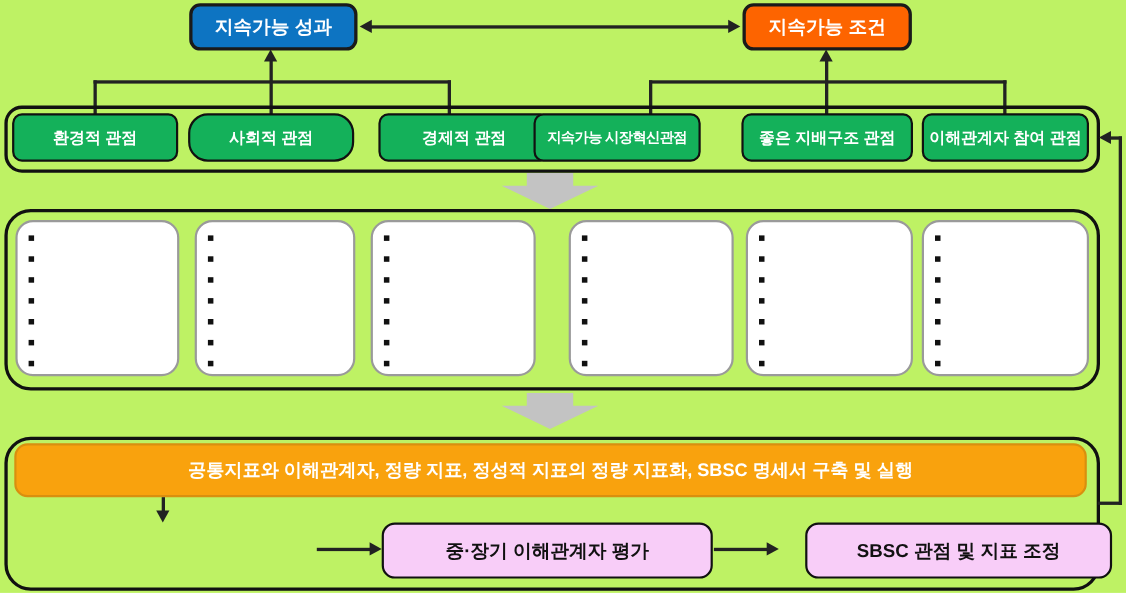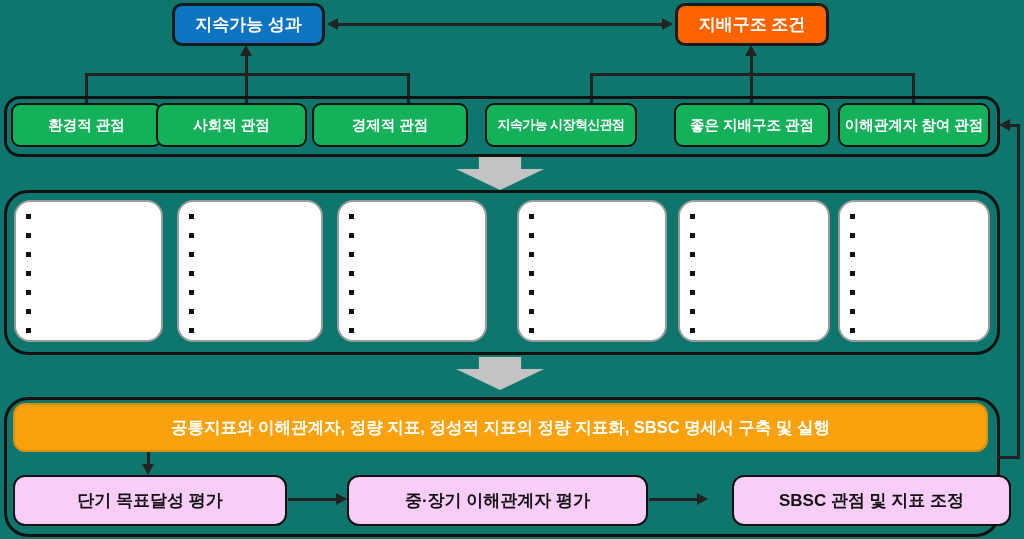--- a/index.html
+++ b/index.html
@@ -1,17 +1,17 @@
 <!DOCTYPE html>
 <html style="--performance_blue: #0d74c2; --condition_orange: #fd6400; --perspective_green: #14b15a; --banner_orange: #f9a20d; --evaluation_pink: #f8cdf8; --flow_arrow_gray: #c3c3c3; --connector_black: #222222;"><head>
 <meta charset="utf-8">
 <style>
   html,body{margin:0;padding:0;background:#fff;}
   body{font-family:"Liberation Sans","DejaVu Sans",sans-serif;}
-  #canvas{position:relative;width:1024px;height:539px;background:#0f766e;overflow:hidden;}
+  #canvas{position:relative;width:1024px;height:539px;background:#bef264;overflow:hidden;}
 
   
   .node{position:absolute;display:flex;align-items:center;justify-content:center;
         box-sizing:border-box;font-weight:bold;text-align:center;}
   .line{position:absolute;background:var(--connector_black,#222);}
   .ah{position:absolute;width:0;height:0;}
   .ah-left {border-top:6px solid transparent;border-bottom:6px solid transparent;border-right:11px solid var(--connector_black,#222);}
   .ah-right{border-top:6px solid transparent;border-bottom:6px solid transparent;border-left:11px solid var(--connector_black,#222);}
   .ah-up   {border-left:6px solid transparent;border-right:6px solid transparent;border-bottom:11px solid var(--connector_black,#222);}
   .ah-down {border-left:6px solid transparent;border-right:6px solid transparent;border-top:11px solid var(--connector_black,#222);}
@@ -26,22 +26,22 @@
   .container{position:absolute;left:4px;width:996px;border:3px solid #111;
              border-radius:20px;box-sizing:border-box;background:transparent;}
   #perspective-container{top:96px;height:61px;border-radius:16px;}
   #indicator-container{top:190px;height:165px;border-radius:24px;}
   #execution-container{top:397px;height:140px;border-radius:24px;}
 
   
   .persp{top:103px;height:44px;border:2.5px solid #111;border-radius:9px;
          background:var(--perspective_green,#14b15a);color:#fff;font-size:14.5px;}
   #persp-0{left:11px;width:151px;align-items:center;}
-  #persp-1{left:156px;width:151px;}
-  #persp-2{left:312px;width:156px;text-align:right;}
+  #persp-1{left:171px;width:151px;border-radius:18px;}
+  #persp-2{left:344px;width:156px;text-align:right;}
   #persp-3{left:485px;width:152px;font-size:13px;letter-spacing:-0.6px;}
   #persp-4{left:674px;width:156px;}
   #persp-5{left:838px;width:152px;}
 
   
   .card{position:absolute;top:200px;height:142px;background:#fff;border:2px solid #9a9a9a;
         border-radius:16px;box-sizing:border-box;}
   #card-0{left:14px;width:149px;}
   #card-1{left:177px;width:146px;}
   #card-2{left:337px;width:150px;}
@@ -74,21 +74,21 @@
 
 <div id="canvas">
 
   <div id="flow-arrow-1" class="flow-arrow"></div>
   <div id="flow-arrow-2" class="flow-arrow"></div>
 
   <div id="node-performance" class="node top-node">
     <span>지속가능 성과</span>
   </div>
   <div id="node-condition" class="node top-node">
-    <span>지배구조 조건</span>
+    <span>지속가능 조건</span>
   </div>
 
   <div class="line" style="left:336px;top:23px;width:328px;height:3px;"></div>
   <div class="ah ah-left" style="left:327px;top:18px;"></div>
   <div class="ah ah-right" style="left:662px;top:18px;"></div>
 
   <div class="line" style="left:85px;top:73px;width:325px;height:3px;"></div>
   <div class="line" style="left:85px;top:73px;width:3px;height:31px;"></div>
   <div class="line" style="left:245px;top:53px;width:3px;height:51px;"></div>
   <div class="line" style="left:407px;top:73px;width:3px;height:31px;"></div>
@@ -190,23 +190,20 @@
 
   <div id="execution-container" class="container"></div>
 
   <div id="banner" class="node">
     <span>공통지표와 이해관계자, 정량 지표, 정성적 지표의 정량 지표화, SBSC 명세서 구축 및 실행</span>
   </div>
 
   <div class="line" style="left:147px;top:452px;width:3px;height:15px;"></div>
   <div class="ah ah-down" style="left:142px;top:464px;"></div>
 
-  <div id="eval-0" class="node eval">
-      <span>단기 목표달성 평가</span>
-    </div>
   <div id="eval-1" class="node eval">
       <span>중·장기 이해관계자 평가</span>
     </div>
   <div id="eval-2" class="node eval">
       <span>SBSC 관점 및 지표 조정</span>
     </div>
 
   <div class="line" style="left:288px;top:498px;width:50px;height:3px;"></div>
   <div class="ah ah-right" style="left:336px;top:493px;"></div>
   <div class="line" style="left:649px;top:498px;width:50px;height:3px;"></div>

